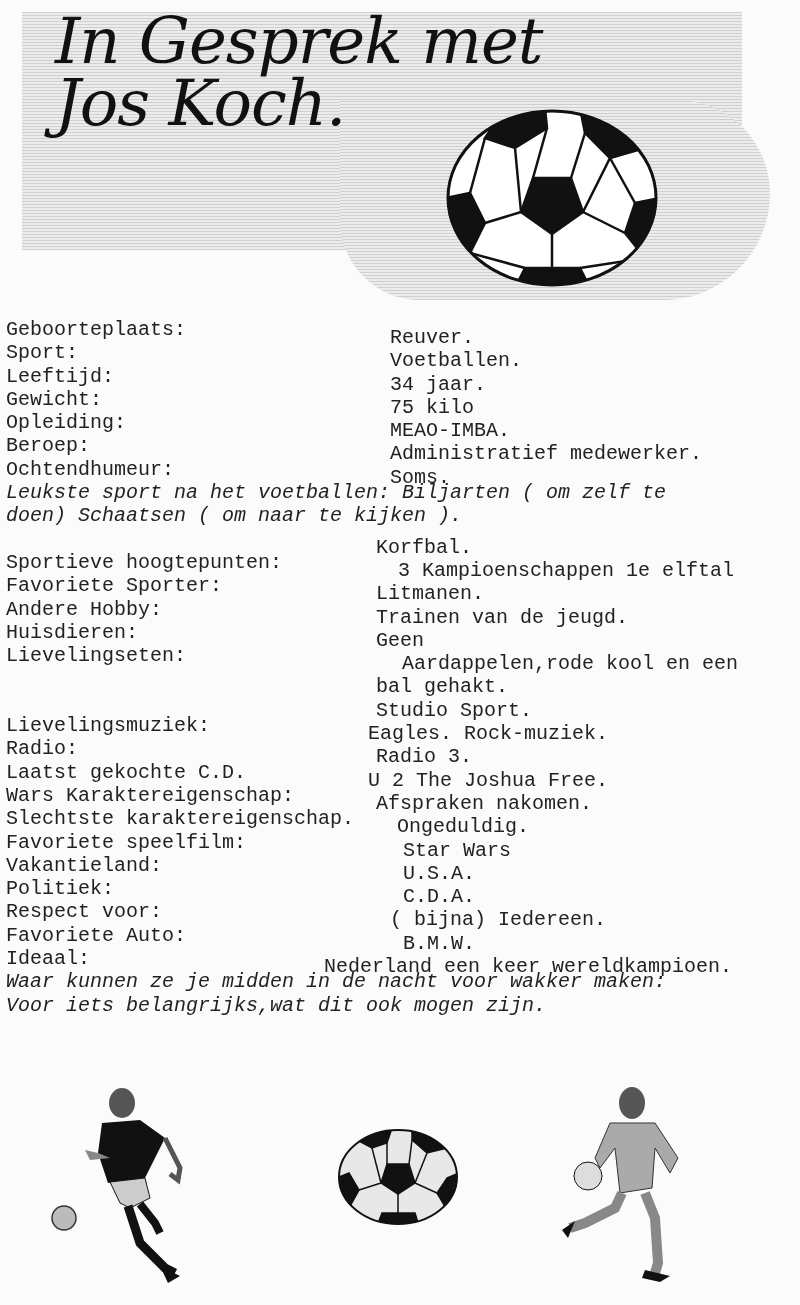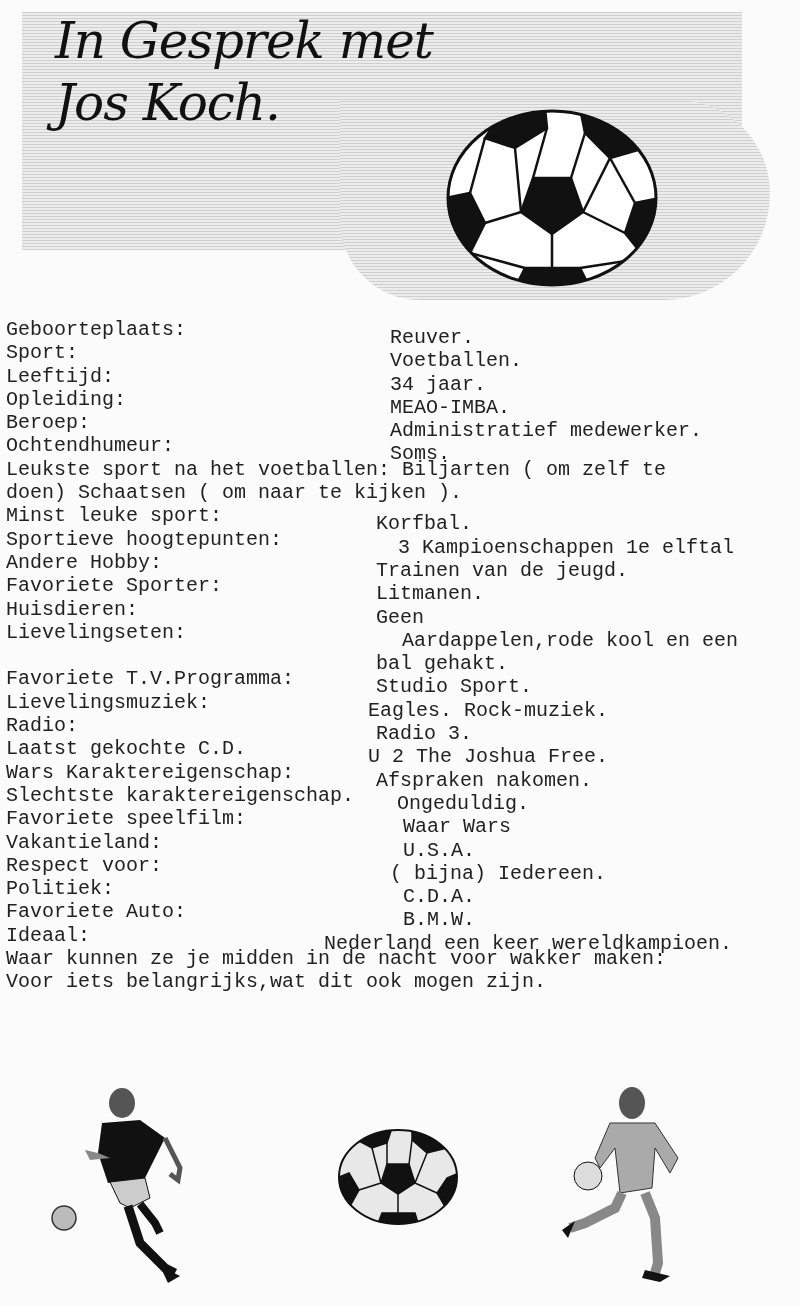--- a/index.html
+++ b/index.html
@@ -11,29 +11,29 @@
       position: absolute; left: 22px; top: 12px; width: 720px; height: 238px;
       background: repeating-linear-gradient(0deg, #cfcfcf 0px, #cfcfcf 1px, #ececec 1px, #ececec 3px);
     }
     .header-bump {
       position: absolute; left: 340px; top: 100px; width: 430px; height: 200px;
       border-radius: 0 140px 160px 120px;
       background: repeating-linear-gradient(0deg, #cfcfcf 0px, #cfcfcf 1px, #ececec 1px, #ececec 3px);
     }
     .title {
       position: absolute; left: 55px; top: 10px;
-      font-family: "DejaVu Serif", serif; font-style: italic; font-size: 50px; line-height: 62px;
+      font-family: "DejaVu Serif", serif; font-style: italic; font-size: 64px; line-height: 62px;
       color: #111; letter-spacing: -1px;
     }
     .ball-top { position: absolute; left: 445px; top: 108px; }
     .facts { position: absolute; left: 6px; top: 318px; font-size: 20px; line-height: 23.3px; }
     .row { position: relative; height: 23.3px; white-space: pre; }
     .row .lbl { position: absolute; left: 0; }
     .row .val { position: absolute; margin-top: 8px; }
-    .full { white-space: pre; height: 23.3px; }
+    .full { white-space: pre; height: 23.3px; font-style: italic; }
     .bottom { position: absolute; top: 1070px; left: 0; width: 800px; height: 235px; }
   </style>
 </head>
 <body>
 
 <div class="header-bg"></div>
 <div class="header-bump"></div>
 
 <div class="title">
   <div>In Gesprek met</div>
@@ -65,44 +65,45 @@
     <line x1="138" y1="104" x2="180" y2="125"></line>
     <line x1="25" y1="145" x2="80" y2="160"></line>
     <line x1="200" y1="150" x2="135" y2="160"></line>
   </g>
 </svg>
 
 <div class="facts">
   <div class="row"><span class="lbl">Geboorteplaats:</span><span class="val" style="left:384px">Reuver.</span></div>
   <div class="row"><span class="lbl">Sport:</span><span class="val" style="left:384px">Voetballen.</span></div>
   <div class="row"><span class="lbl">Leeftijd:</span><span class="val" style="left:384px">34 jaar.</span></div>
+  <div class="row"><span class="lbl">Gewicht:</span><span class="val" style="left:384px">75 kilo</span></div>
   <div class="row"><span class="lbl">Opleiding:</span><span class="val" style="left:384px">MEAO-IMBA.</span></div>
   <div class="row"><span class="lbl">Beroep:</span><span class="val" style="left:384px">Administratief medewerker.</span></div>
   <div class="row"><span class="lbl">Ochtendhumeur:</span><span class="val" style="left:384px">Soms.</span></div>
 
   <div class="full">Leukste sport na het voetballen: Biljarten ( om zelf te</div>
   <div class="full">doen) Schaatsen ( om naar te kijken ).</div>
 
-  <div class="row"><span class="lbl">Minst leuke sport:</span><span class="val" style="left:370px">Korfbal.</span></div>
+  <div class="row"><span class="val" style="left:370px">Korfbal.</span></div>
   <div class="row"><span class="lbl">Sportieve hoogtepunten:</span><span class="val" style="left:392px">3 Kampioenschappen 1e elftal</span></div>
+  <div class="row"><span class="lbl">Favoriete Sporter:</span><span class="val" style="left:370px">Litmanen.</span></div>
   <div class="row"><span class="lbl">Andere Hobby:</span><span class="val" style="left:370px">Trainen van de jeugd.</span></div>
-  <div class="row"><span class="lbl">Favoriete Sporter:</span><span class="val" style="left:370px">Litmanen.</span></div>
   <div class="row"><span class="lbl">Huisdieren:</span><span class="val" style="left:370px">Geen</span></div>
   <div class="row"><span class="lbl">Lievelingseten:</span><span class="val" style="left:396px">Aardappelen,rode kool en een</span></div>
   <div class="row"><span class="lbl"></span><span class="val" style="left:370px">bal gehakt.</span></div>
-  <div class="row"><span class="lbl">Favoriete T.V.Programma:</span><span class="val" style="left:370px">Studio Sport.</span></div>
+  <div class="row"><span class="val" style="left:370px">Studio Sport.</span></div>
   <div class="row"><span class="lbl">Lievelingsmuziek:</span><span class="val" style="left:362px">Eagles. Rock-muziek.</span></div>
   <div class="row"><span class="lbl">Radio:</span><span class="val" style="left:370px">Radio 3.</span></div>
   <div class="row"><span class="lbl">Laatst gekochte C.D.</span><span class="val" style="left:362px">U 2 The Joshua Free.</span></div>
   <div class="row"><span class="lbl">Wars Karaktereigenschap:</span><span class="val" style="left:370px">Afspraken nakomen.</span></div>
   <div class="row"><span class="lbl">Slechtste karaktereigenschap.</span><span class="val" style="left:391px">Ongeduldig.</span></div>
-  <div class="row"><span class="lbl">Favoriete speelfilm:</span><span class="val" style="left:397px">Waar Wars</span></div>
+  <div class="row"><span class="lbl">Favoriete speelfilm:</span><span class="val" style="left:397px">Star Wars</span></div>
   <div class="row"><span class="lbl">Vakantieland:</span><span class="val" style="left:397px">U.S.A.</span></div>
+  <div class="row"><span class="lbl">Politiek:</span><span class="val" style="left:397px">C.D.A.</span></div>
   <div class="row"><span class="lbl">Respect voor:</span><span class="val" style="left:384px">( bijna) Iedereen.</span></div>
-  <div class="row"><span class="lbl">Politiek:</span><span class="val" style="left:397px">C.D.A.</span></div>
   <div class="row"><span class="lbl">Favoriete Auto:</span><span class="val" style="left:397px">B.M.W.</span></div>
   <div class="row"><span class="lbl">Ideaal:</span><span class="val" style="left:318px">Nederland een keer wereldkampioen.</span></div>
 
   <div class="full">Waar kunnen ze je midden in de nacht voor wakker maken:</div>
   <div class="full">Voor iets belangrijks,wat dit ook mogen zijn.</div>
 </div>
 
 <div class="bottom">
 
   <svg style="position:absolute;left:40px;top:8px" width="190" height="210" viewBox="0 0 190 210">

